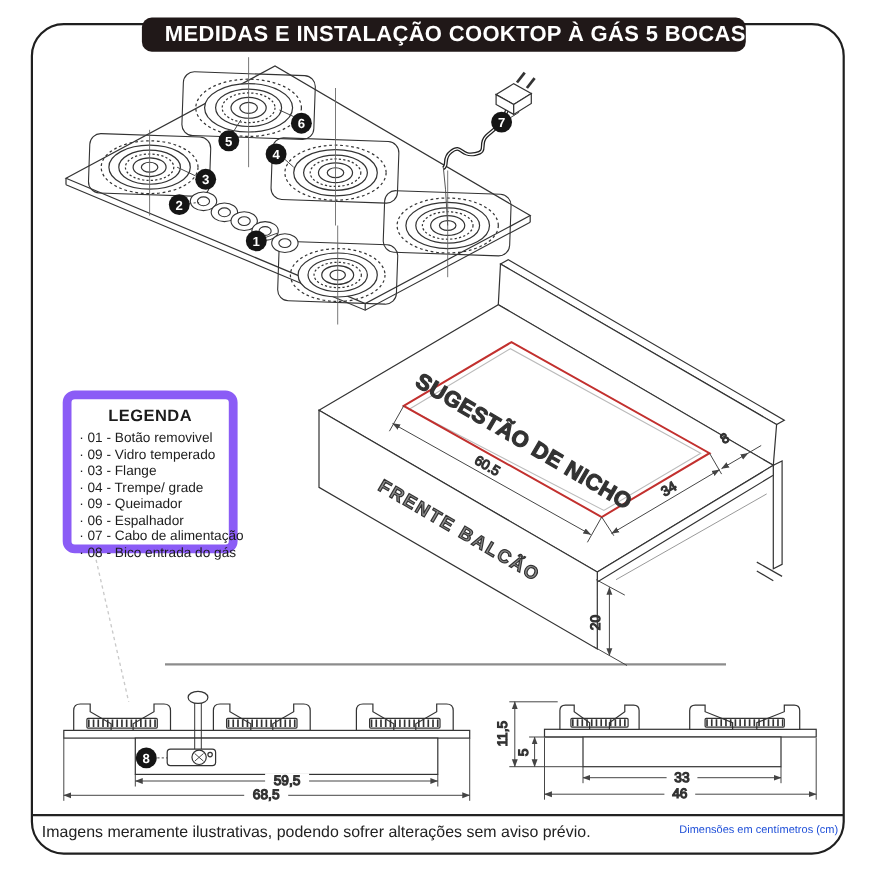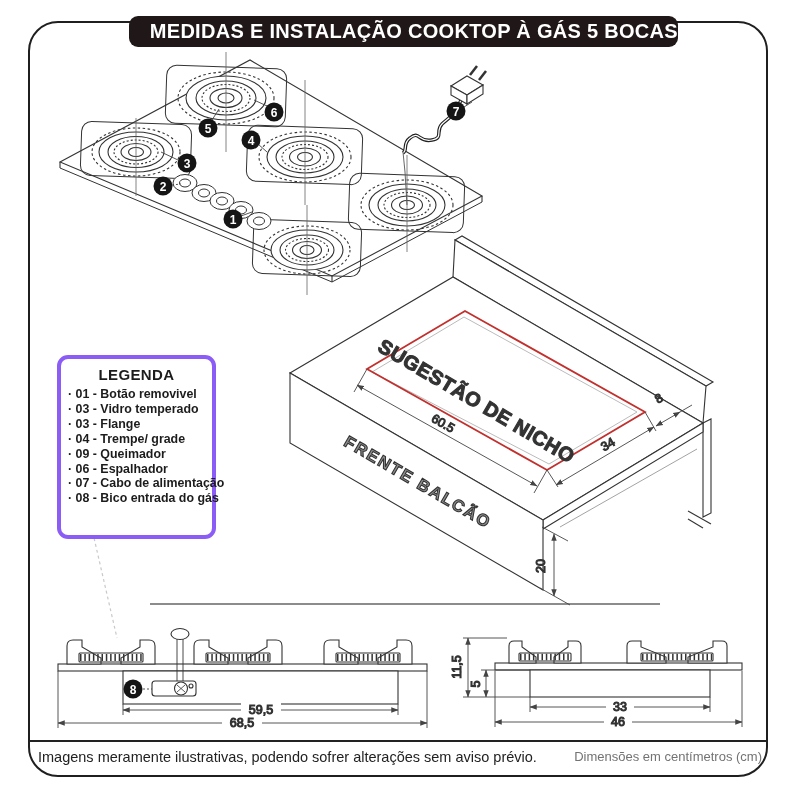--- a/index.html
+++ b/index.html
@@ -3,30 +3,30 @@
 <meta charset="utf-8">
 <style>
   html,body{margin:0;padding:0;background:#fff;}
   .page{position:relative;width:800px;height:800px;background:#fff;overflow:hidden;
         font-family:"Liberation Sans",sans-serif;color:#1c1c1c;}
   .border-frame{position:absolute;left:28px;top:21px;width:740px;height:756px;
         box-sizing:border-box;border:2.5px solid #1f1f1f;border-radius:30px;}
   .title-bar{position:absolute;left:129px;top:16px;width:549px;height:31px;
         background:#201818;border-radius:9px;color:#fff;font-weight:bold;
         font-size:20px;line-height:31px;text-align:right;letter-spacing:.3px;}
-  .legend-box{position:absolute;left:57px;top:355px;width:159px;height:184px;
-        box-sizing:border-box;background:#fff;border:4px solid #8b5cf6;border-radius:11px;
+  .legend-box{position:absolute;left:57px;top:355px;width:159px;height:148px;
+        box-sizing:border-box;background:#fff;border:8px solid #8b5cf6;border-radius:11px;
         z-index:3;}
   .legend-title{font-size:15px;font-weight:bold;text-align:center;margin-top:7px;letter-spacing:.4px;}
   .legend-items{margin-top:4px;padding-left:7px;}
-  .legend-item{font-size:12.4px;font-weight:bold;line-height:14.9px;white-space:nowrap;}
+  .legend-item{font-size:12.4px;font-weight:normal;line-height:14.9px;white-space:nowrap;}
   .recommendation{position:absolute;left:583px;top:527px;width:186px;
         font-size:15px;font-weight:bold;line-height:19px;text-align:justify;z-index:3;}
   .footer-left{position:absolute;left:38px;top:749px;font-size:14.5px;color:#222;}
-  .footer-right{position:absolute;right:38px;top:749px;font-size:13px;color:#737373;}
+  .footer-right{position:absolute;right:38px;top:749px;font-size:10px;color:#1d4ed8;}
   svg.diagram{position:absolute;left:0;top:0;z-index:2;}
   svg text{font-family:"Liberation Sans",sans-serif;fill:#333;}
   .dim-label{font-size:12.5px;}
   .badge-num{font-size:12px;font-weight:bold;fill:#fff;}
   .niche-label{font-size:20px;font-weight:bold;letter-spacing:.5px;}
   .front-label{font-size:16.5px;font-weight:bold;letter-spacing:2px;fill:#8f8f8f;}
 </style>
 </head>
 <body>
 
@@ -322,21 +322,21 @@
       <text class="dim-label" x="620" y="710.5" text-anchor="middle">33</text>
       <rect x="604" y="715" width="28" height="13" fill="#fff" stroke="none"></rect>
       <text class="dim-label" x="618" y="725.5" text-anchor="middle">46</text>
     </g>
   </svg>
 
   <div class="legend-box">
     <div class="legend-title">LEGENDA</div>
     <div class="legend-items">
       <div class="legend-item">· 01 - Botão removivel</div>
-      <div class="legend-item">· 03 - Vidro temperado</div>
+      <div class="legend-item">· 09 - Vidro temperado</div>
       <div class="legend-item">· 03 - Flange</div>
       <div class="legend-item">· 04 - Trempe/ grade</div>
       <div class="legend-item">· 09 - Queimador</div>
       <div class="legend-item">· 06 - Espalhador</div>
       <div class="legend-item">· 07 - Cabo de alimentação</div>
       <div class="legend-item">· 08 - Bico entrada do gás</div>
     </div>
   </div>
 
 

